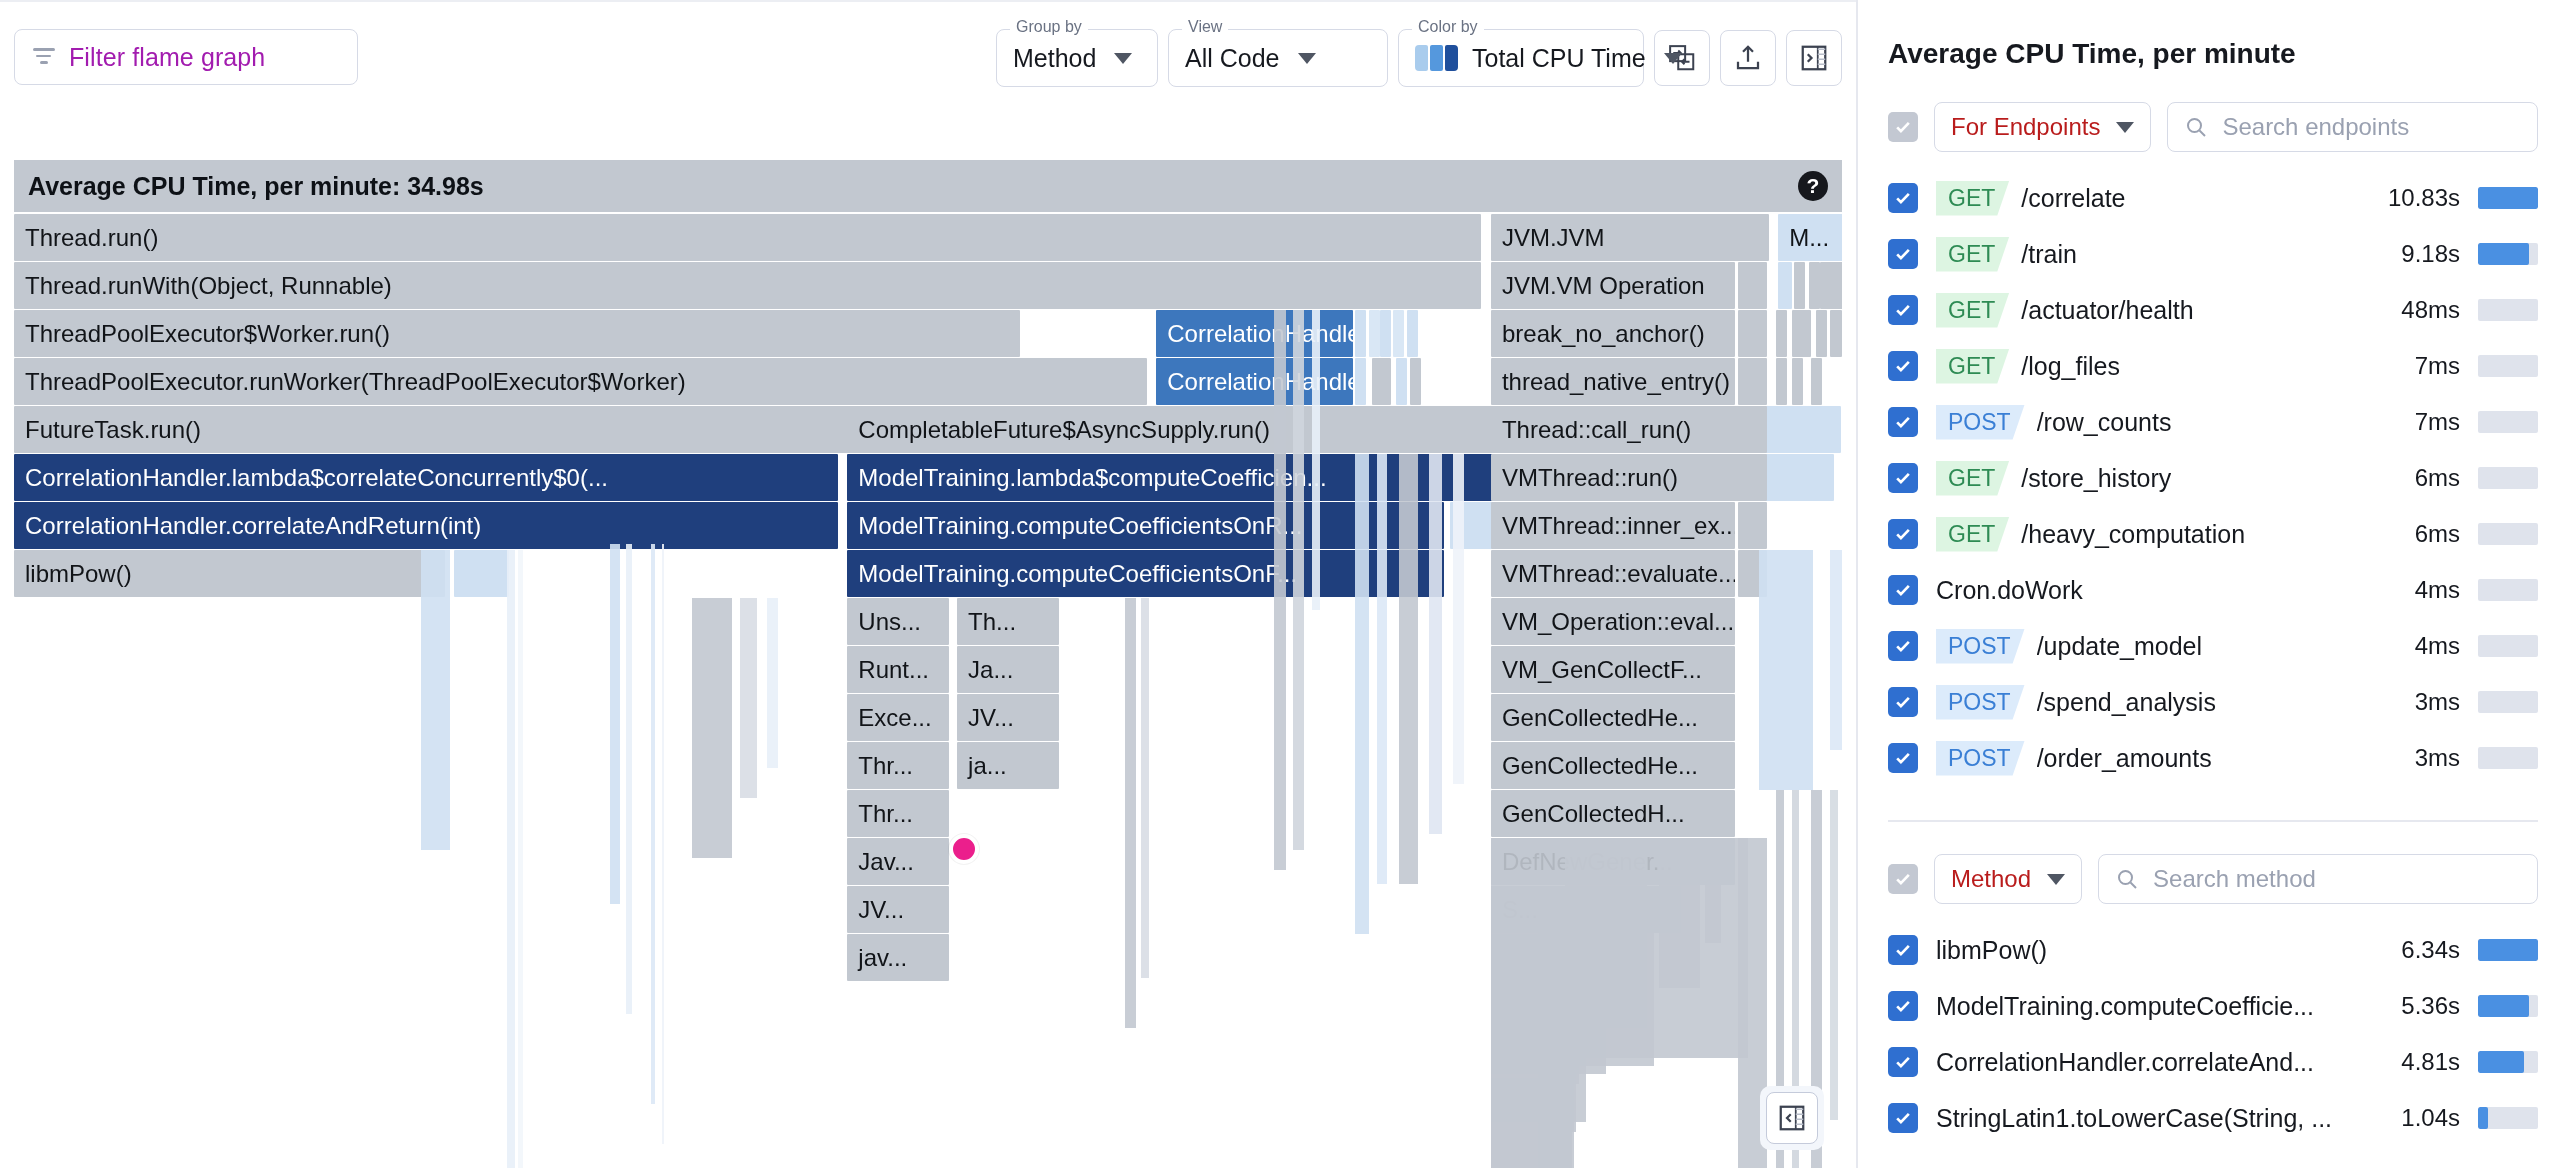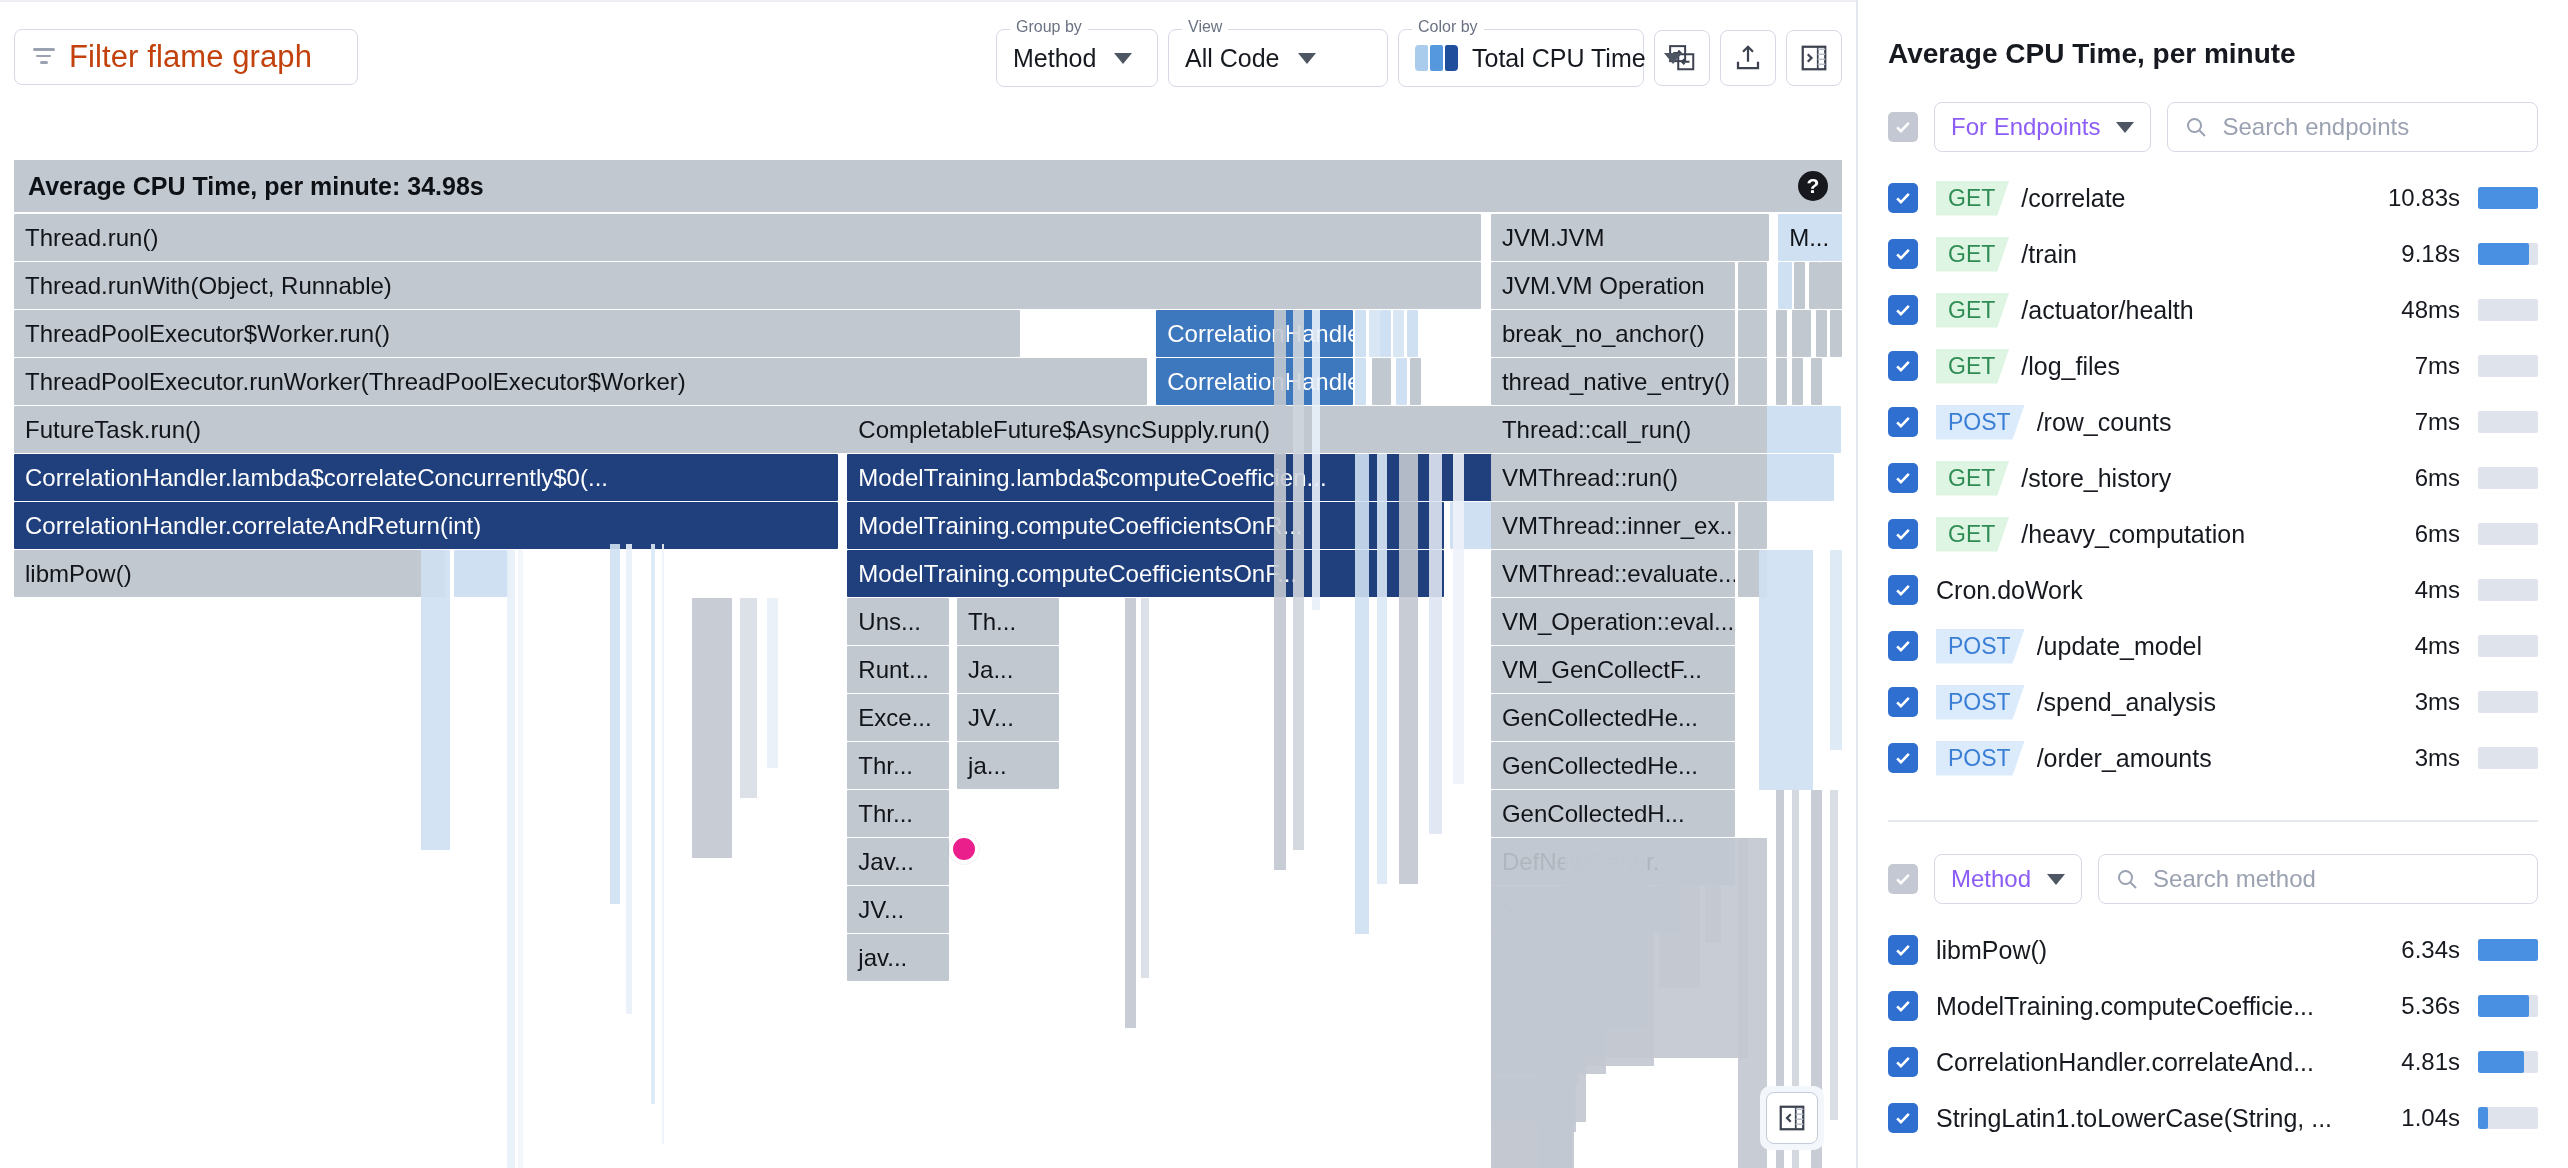--- a/index.html
+++ b/index.html
@@ -23,21 +23,21 @@
     width: 344px; height: 56px; border: 1.5px solid #d6dae6; border-radius: 8px;
     display: flex; align-items: center; gap: 14px; padding: 0 18px; background:#fff;
   }
   .filter-icon { width: 22px; height: 18px; flex: 0 0 auto; }
   .filter-icon i {
     display:block; height:2.5px; background:#9aa1b1; border-radius:2px; margin-bottom:4px;
   }
   .filter-icon i:nth-child(1){ width:22px; }
   .filter-icon i:nth-child(2){ width:15px; margin-left:3px;}
   .filter-icon i:nth-child(3){ width:8px; margin-left:7px;}
-  .filter-ph { color:#c2410c; font-size:31px; letter-spacing:.1px; }
+  .filter-ph { color:#a21caf; font-size:25px; letter-spacing:.1px; }
 
   .tb-right { position:absolute; right:14px; top:0; height:112px; display:flex; align-items:center; gap:10px; }
 
   .field {
     position: relative; height: 58px; border:1.5px solid #d6dae6; border-radius:8px;
     display:flex; align-items:center; padding:0 16px; background:#fff;
   }
   .field > .legend {
     position:absolute; top:-13px; left:13px; background:#fff; padding:0 6px;
     font-size:16px; color:#6a7283; line-height:20px; white-space:nowrap;
@@ -116,21 +116,21 @@
     width:30px; height:30px; border-radius:5px; flex:0 0 auto;
     display:flex; align-items:center; justify-content:center;
   }
   .cb.on { background:#2f6fd0; }
   .cb.dim { background:#c3c8d2; }
   .cb svg { display:block; }
   .select-pill {
     height:50px; border:1.5px solid #d6dae6; border-radius:8px; background:#fff;
     display:flex; align-items:center; padding:0 16px; gap:16px;
   }
-  .select-pill .txt { font-size:24px; color:#8b5cf6; white-space:nowrap; }
+  .select-pill .txt { font-size:24px; color:#b91c1c; white-space:nowrap; }
   .search-pill {
     flex:1; height:50px; border:1.5px solid #d6dae6; border-radius:8px; background:#fff;
     display:flex; align-items:center; gap:14px; padding:0 16px;
   }
   .search-pill .ph { font-size:24px; color:#9aa1b1; }
 
   .rows { margin-top:18px; }
   .row {
     display:flex; align-items:center; height:56px; gap:18px;
   }

